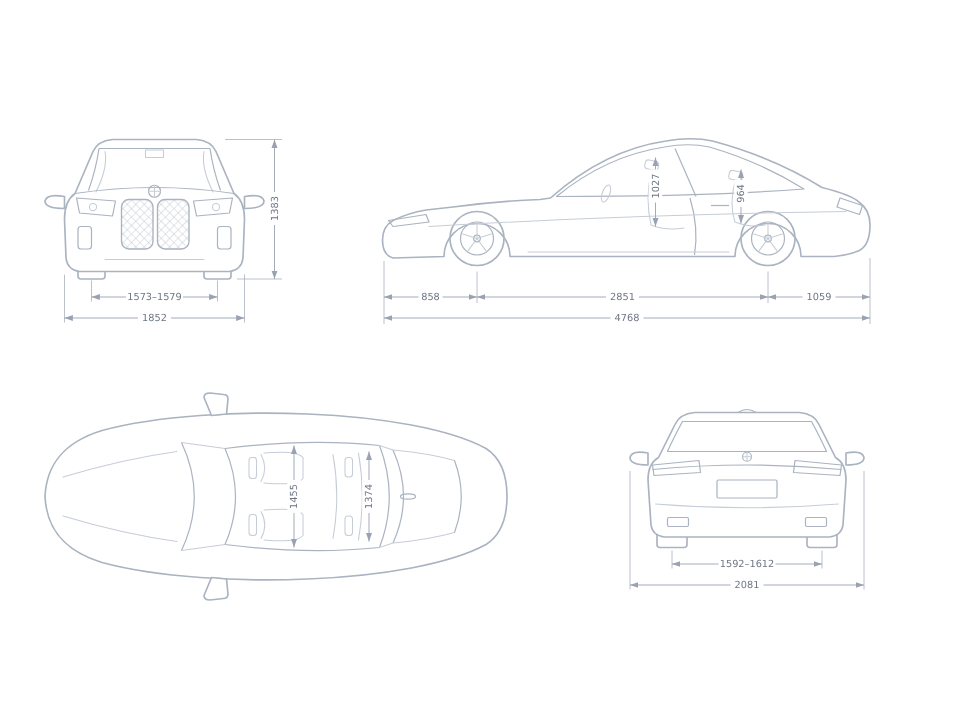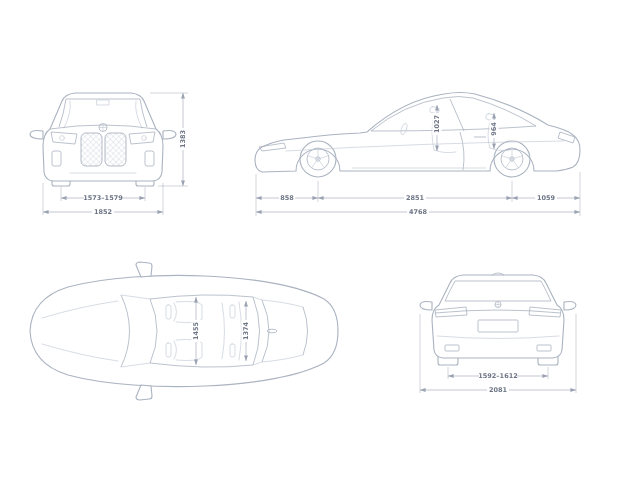--- a/index.html
+++ b/index.html
@@ -1,20 +1,19 @@
 <!DOCTYPE html>
 <html style="--background: #ffffff; --car_line: #aab3c0; --detail_line: #c6cdd7; --dim_line: #9aa2b2; --dim_text: #6d7585;"><head>
 <meta charset="utf-8">
 <style>
   html,body { margin:0; padding:0; background:#ffffff; }
   .page {
     position:relative; width:640px; height:480px; overflow:hidden;
     background:var(--background,#ffffff);
     font-family:"DejaVu Sans", sans-serif;
-    font-weight:bold;
   }
   svg { display:block; }
   .car     { fill:none; stroke:var(--car_line,#aab3c0); stroke-width:1.1; stroke-linecap:round; stroke-linejoin:round; }
   .carfill { fill:#ffffff; stroke:var(--car_line,#aab3c0); stroke-width:1.1; stroke-linejoin:round; }
   .detail  { fill:none; stroke:var(--detail_line,#c6cdd7); stroke-width:0.7; stroke-linecap:round; }
   .detail2 { fill:none; stroke:var(--car_line,#aab3c0); stroke-width:0.8; stroke-linejoin:round; }
   .mesh-fill { fill:url(#mesh); stroke:var(--car_line,#aab3c0); stroke-width:0.9; }
   .dim  { stroke:var(--dim_line,#9aa2b2); stroke-width:0.6; fill:none; }
   .ext  { stroke:var(--dim_line,#9aa2b2); stroke-width:0.45; }
   .dimhead { fill:var(--dim_line,#9aa2b2); }

